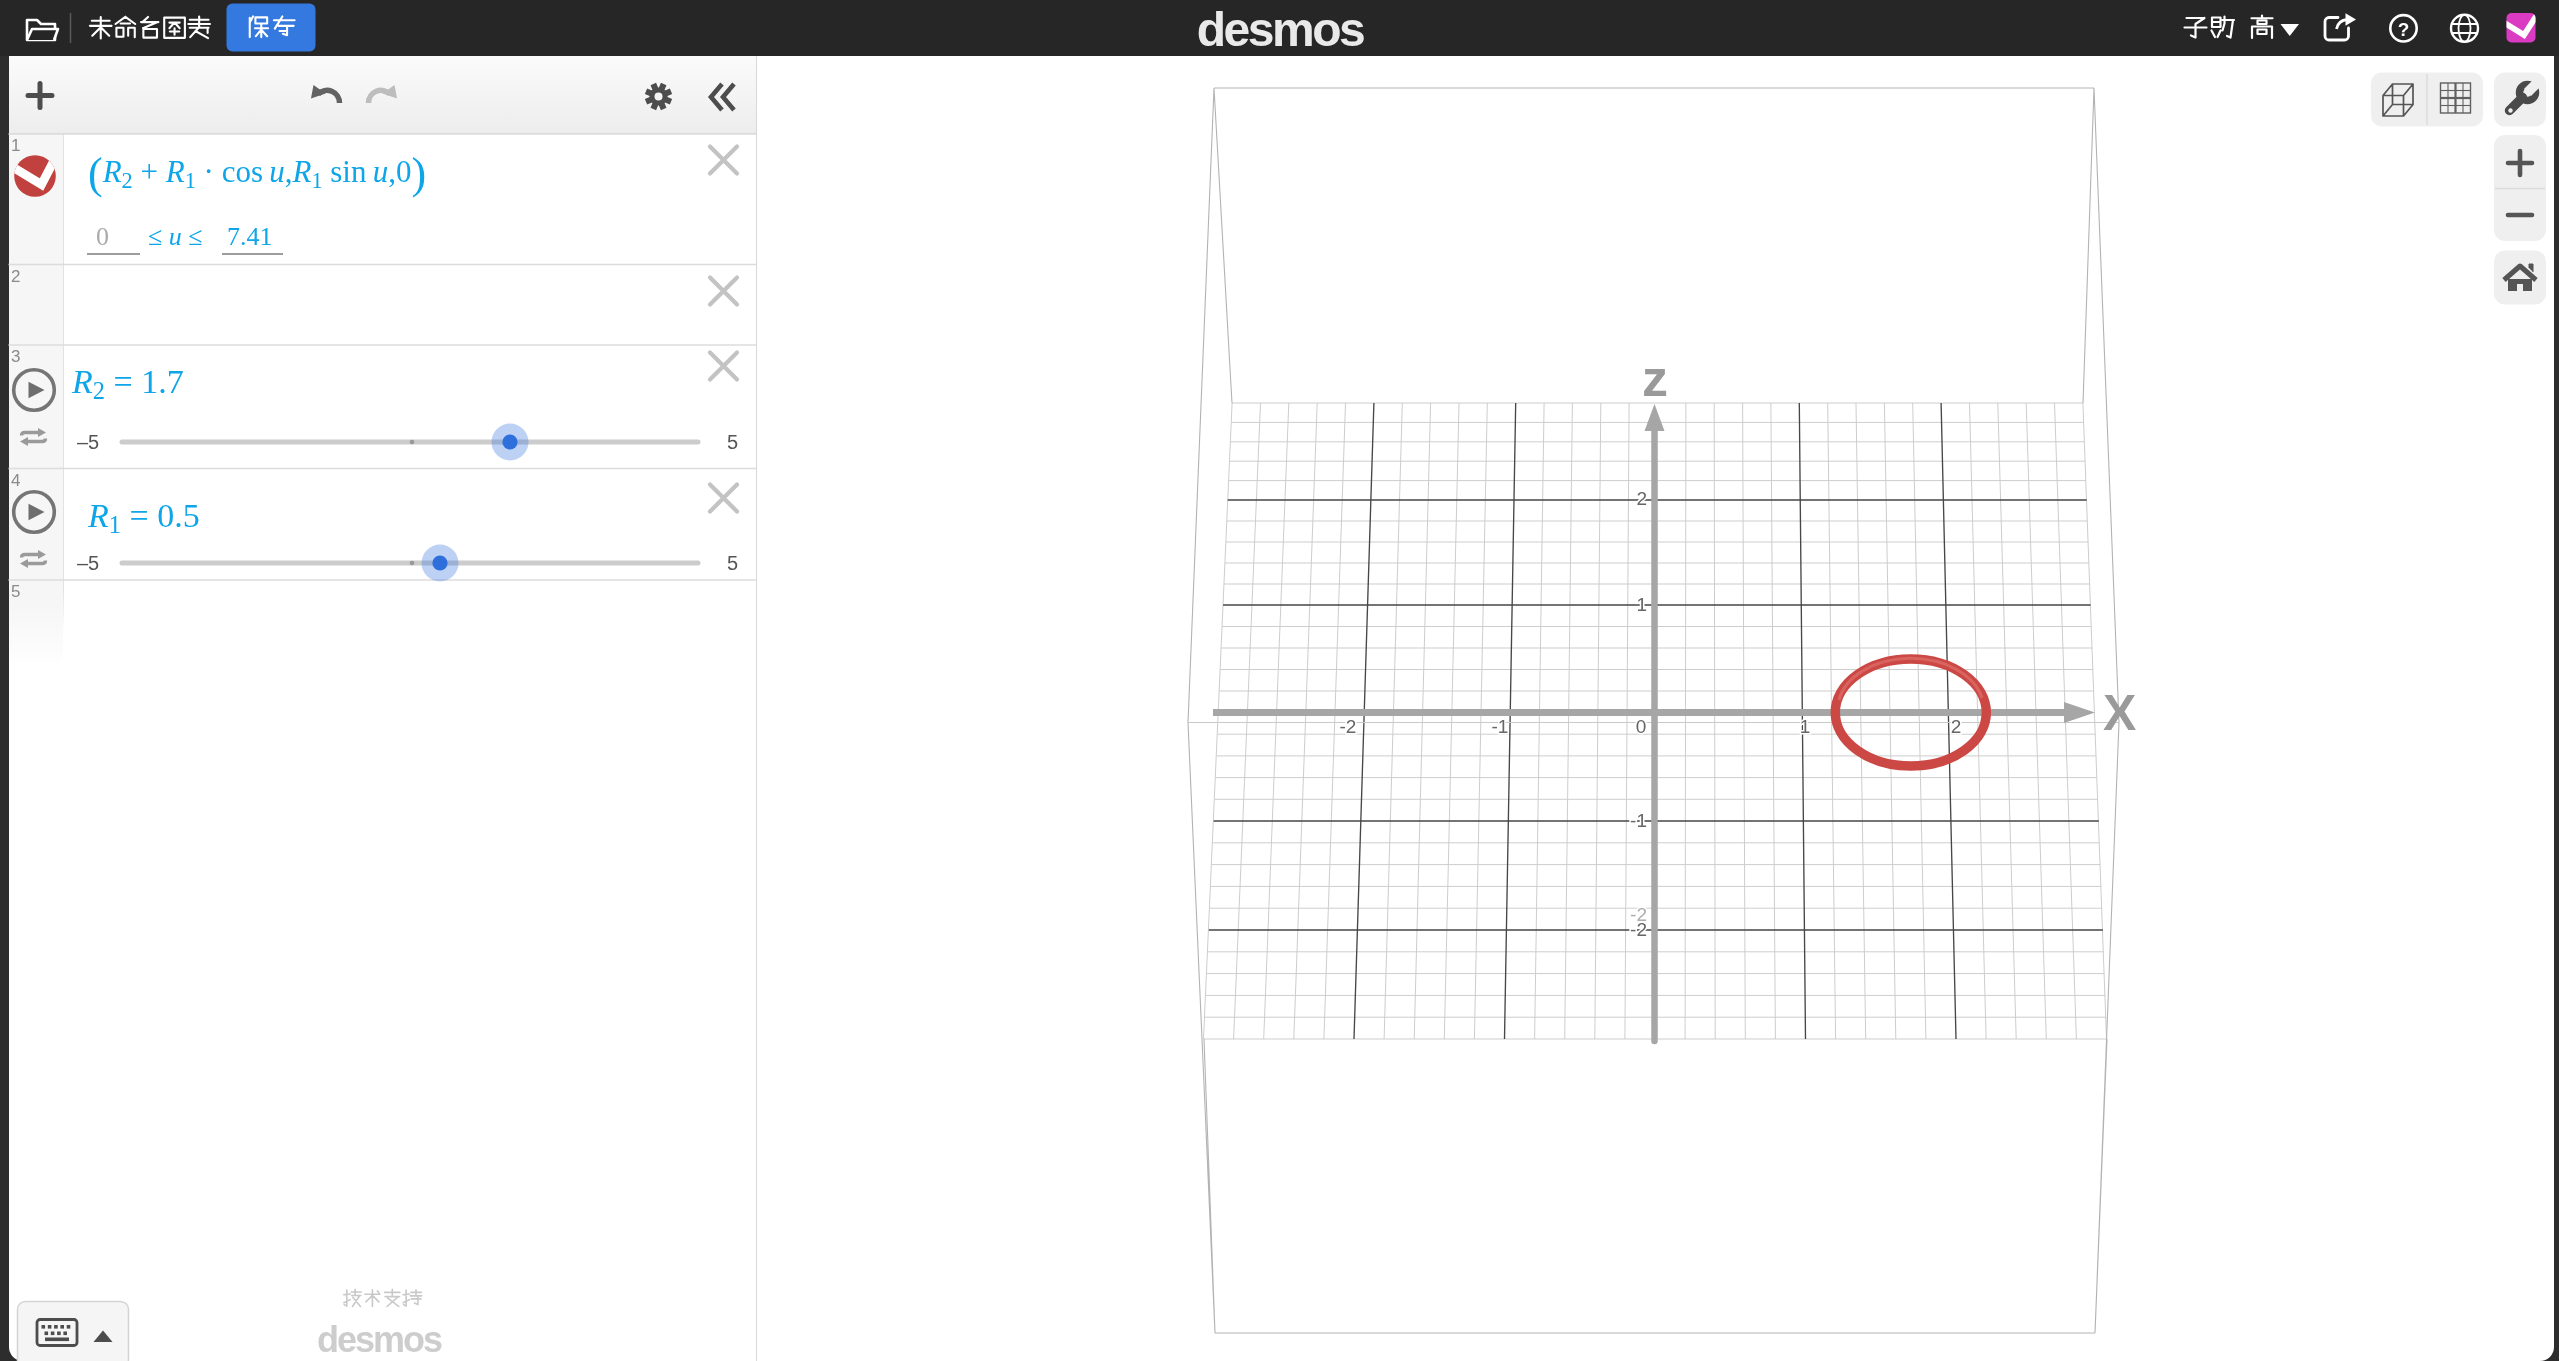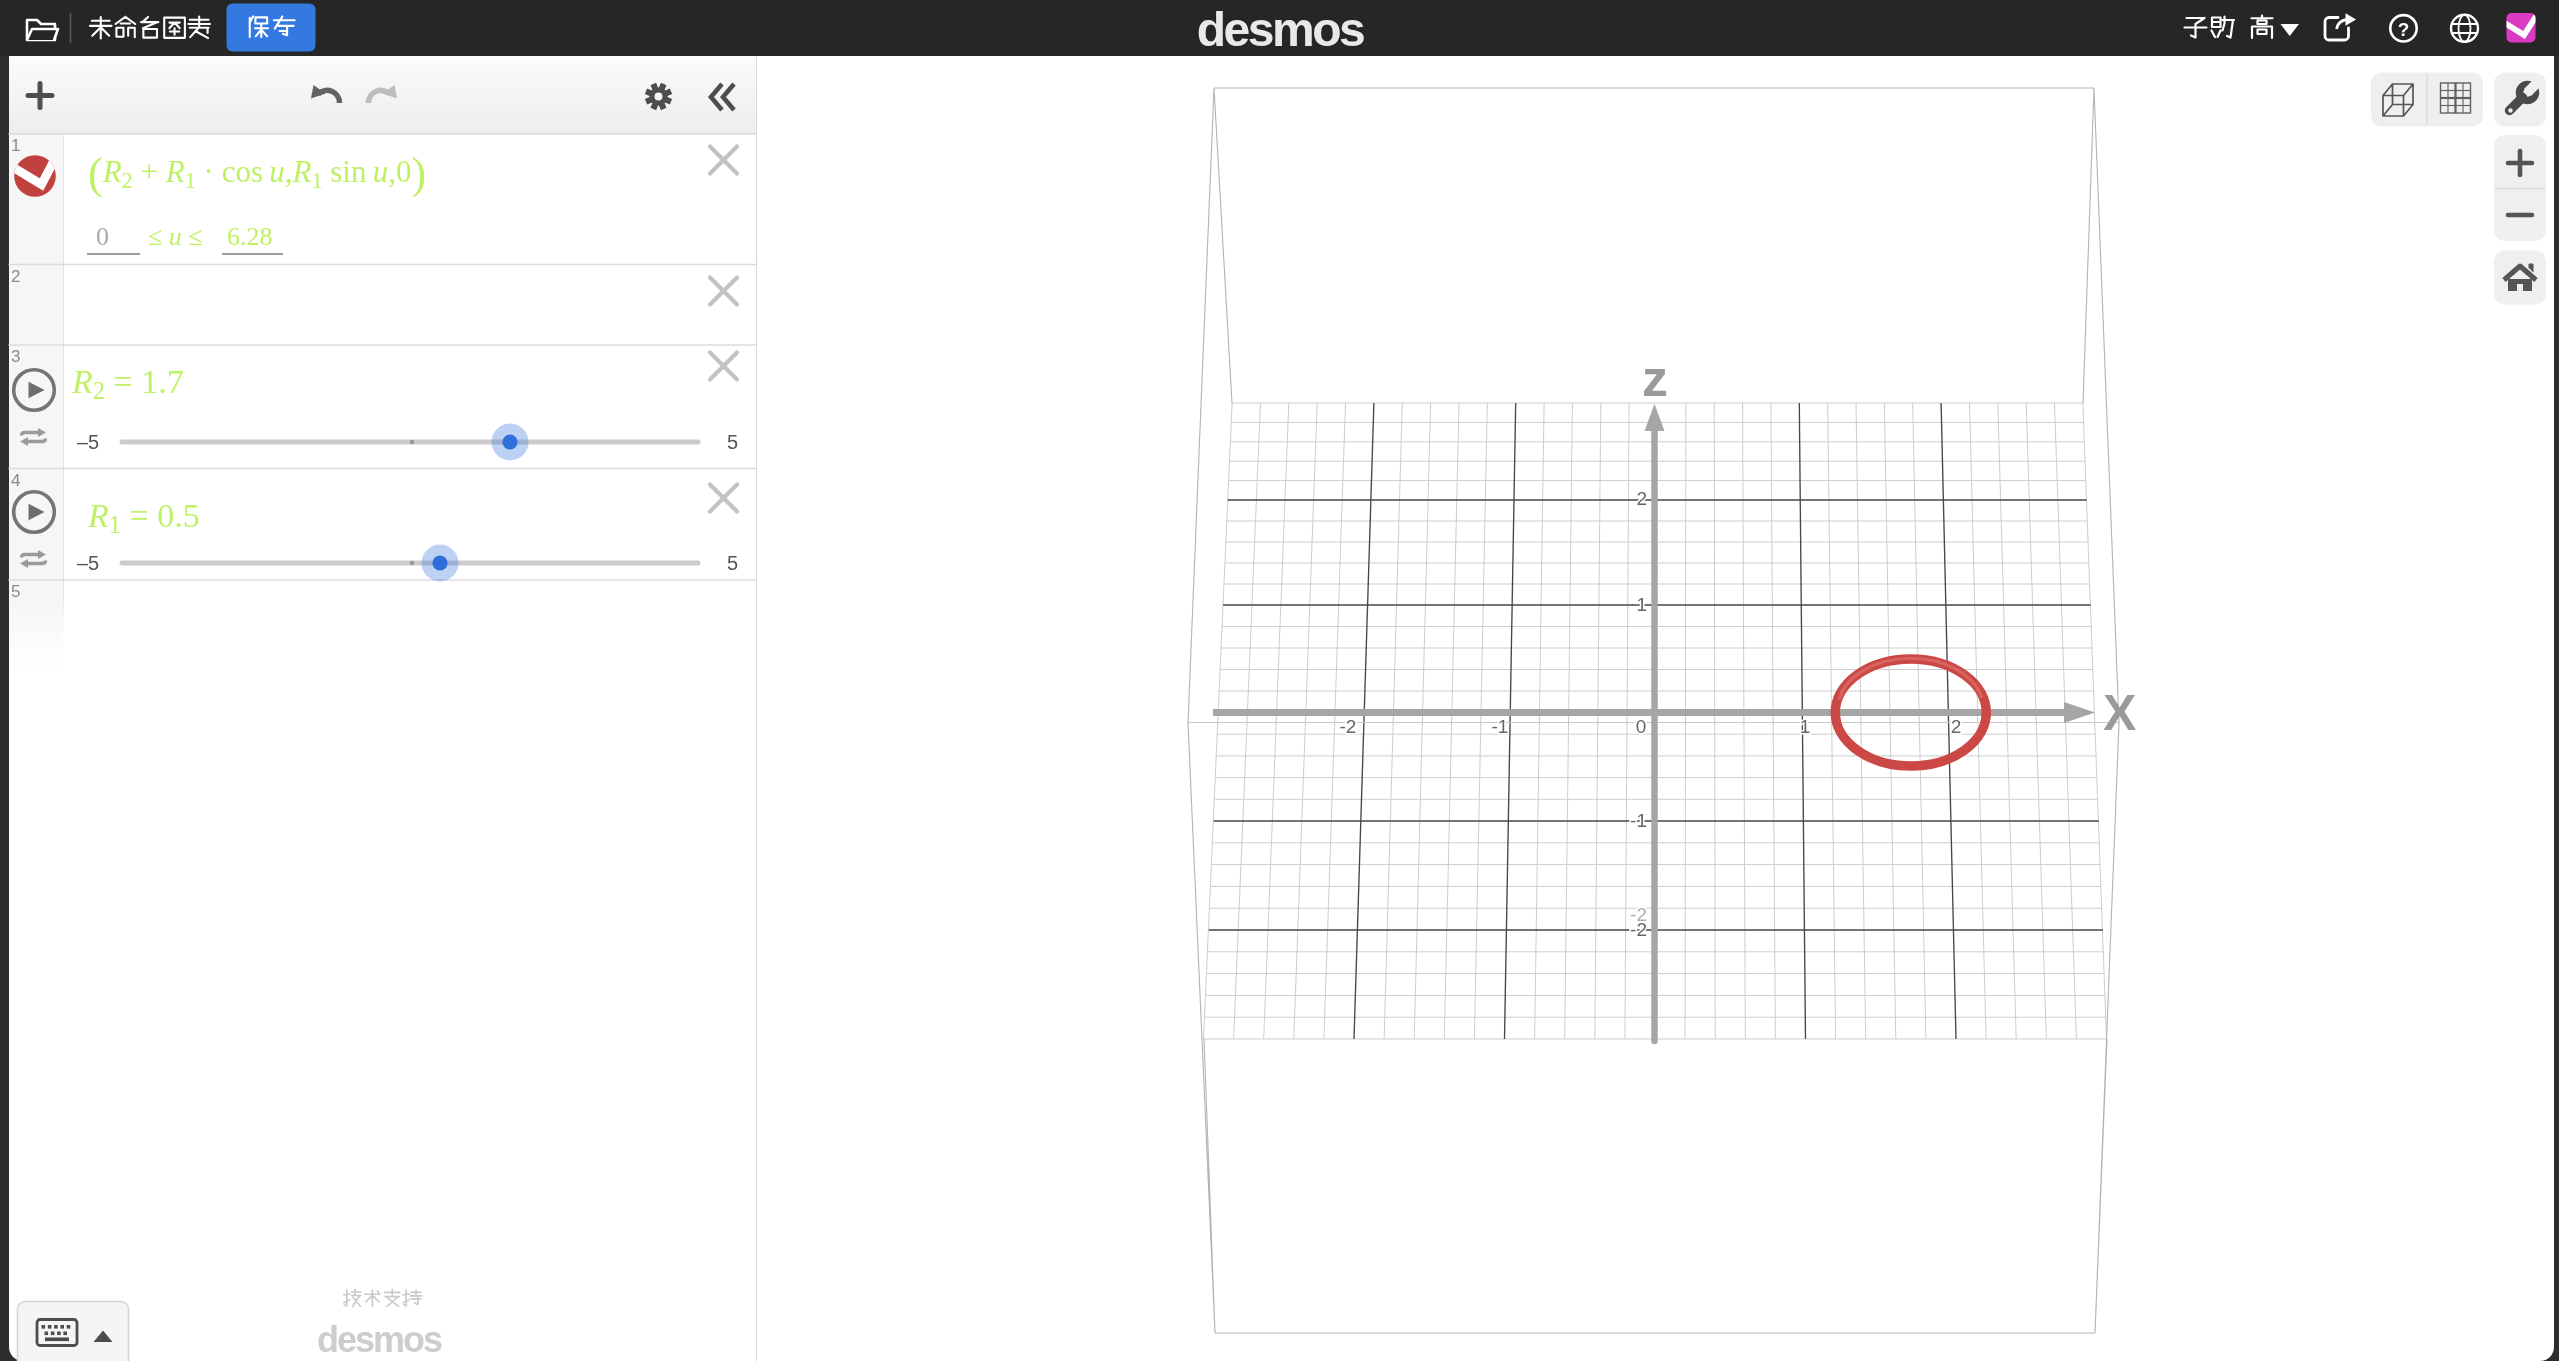--- a/index.html
+++ b/index.html
@@ -5,21 +5,21 @@
 html,body { width:2559px; height:1361px; overflow:hidden; background:#2d2d2d; font-family:"Liberation Sans", sans-serif; }
 .abs { position:absolute; }
 #header { left:0; top:0; width:2559px; height:56px; background:#262626; }
 #sideL { left:0; top:56px; width:8.5px; height:1305px; background:#2d2d2d; }
 #sideR { left:2554px; top:56px; width:5px; height:1305px; background:#2d2d2d; }
 #panel { left:8.5px; top:56px; width:748.5px; height:1305px; background:#fff; border-right:1.5px solid #d8d8d8; border-bottom-left-radius:14px; }
 #toolbar { left:8.5px; top:56px; width:747px; height:78px; background:linear-gradient(#fbfbfb,#ededed); }
 #gutter { left:8.5px; top:134px; width:54px; height:536px; background:linear-gradient(to bottom,#f6f6f6 88%, rgba(246,246,246,0)); }
 #gutterline { left:62.5px; top:134px; width:1.2px; height:496px; background:linear-gradient(to bottom,#e2e2e2 92%, rgba(226,226,226,0)); }
 .rownum { position:absolute; font-size:17px; color:#8a8a8a; }
-.math { position:absolute; font-family:"Liberation Serif", serif; color:#bef264; white-space:nowrap; }
+.math { position:absolute; font-family:"Liberation Serif", serif; color:#0ea5e9; white-space:nowrap; }
 .math i { font-style:italic; font-family:"Liberation Serif", serif; }
 .math sub { font-size:72%; vertical-align:-22%; }
 .gray { color:#ababab; }
 .ul { position:absolute; height:1.6px; background:#9d9d9d; }
 .slbl { position:absolute; font-size:20px; color:#555; }
 #graphbg { left:757px; top:56px; width:1797px; height:1305px; background:#fff; border-bottom-right-radius:14px; }
 </style></head>
 <body>
 
 <div class="abs" id="graphbg"></div>
@@ -198,21 +198,21 @@
     <path d="M364.8 1238.32L380 1238.32M372.4 1233.76L372.4 1250.48M372.4 1239.27L365.94 1245.92M372.4 1239.27L378.86 1245.92M377.34 1234.9L378.86 1236.8" stroke="#c9c9c9" stroke-width="1.6" fill="none" stroke-linecap="round"></path>
     <path d="M384.7 1236.42L399.9 1236.42M392.3 1233.38L392.3 1240.6M385.08 1240.6L399.52 1240.6M398.38 1240.6L386.98 1250.48M387.74 1242.12L398.76 1250.48" stroke="#c9c9c9" stroke-width="1.6" fill="none" stroke-linecap="round"></path>
     <path d="M406.12 1234.14L406.12 1250.1M406.12 1250.1L403.65 1248.58M403.08 1238.7L409.54 1237.94M403.08 1246.68L409.54 1243.64M411.06 1236.42L421.32 1236.42M416 1233.76L416 1239.84M410.3 1239.84L421.7 1239.84M411.44 1242.88L420.94 1242.88M417.9 1239.84L417.9 1248.58M417.9 1248.58L414.48 1247.06" stroke="#c9c9c9" stroke-width="1.6" fill="none" stroke-linecap="round"></path>
     <text x="379" y="1296" font-size="36" font-weight="bold" fill="#cdcdcd" text-anchor="middle" font-family="Liberation Sans, sans-serif" letter-spacing="-2">desmos</text>
   </svg>
 
 <div class="math" style="left:88px;top:148px;font-size:31px"><span style="font-size:44px;font-weight:300;vertical-align:-6px">(</span><i>R</i><sub>2</sub> + <i>R</i><sub>1</sub> · cos <i>u</i>,<i>R</i><sub>1</sub> sin <i>u</i>,0<span style="font-size:44px;font-weight:300;vertical-align:-6px">)</span></div>
 
 <div class="math gray" style="left:96px;top:222px;font-size:26px">0</div>
 <div class="math" style="left:148px;top:222px;font-size:26px">≤ <i>u</i> ≤</div>
-<div class="math" style="left:227px;top:222px;font-size:26px">6.28</div>
+<div class="math" style="left:227px;top:222px;font-size:26px">7.41</div>
 <div class="ul" style="left:87px;top:253px;width:53px"></div>
 <div class="ul" style="left:222px;top:253px;width:61px"></div>
 
 <div class="math" style="left:72px;top:363px;font-size:34px"><i>R</i><sub>2</sub> = 1.7</div>
 
 <div class="slbl" style="left:77px;top:431px">–5</div>
 <div class="slbl" style="left:727px;top:431px">5</div>
 
 <div class="math" style="left:88px;top:497px;font-size:34px"><i>R</i><sub>1</sub> = 0.5</div>
 

